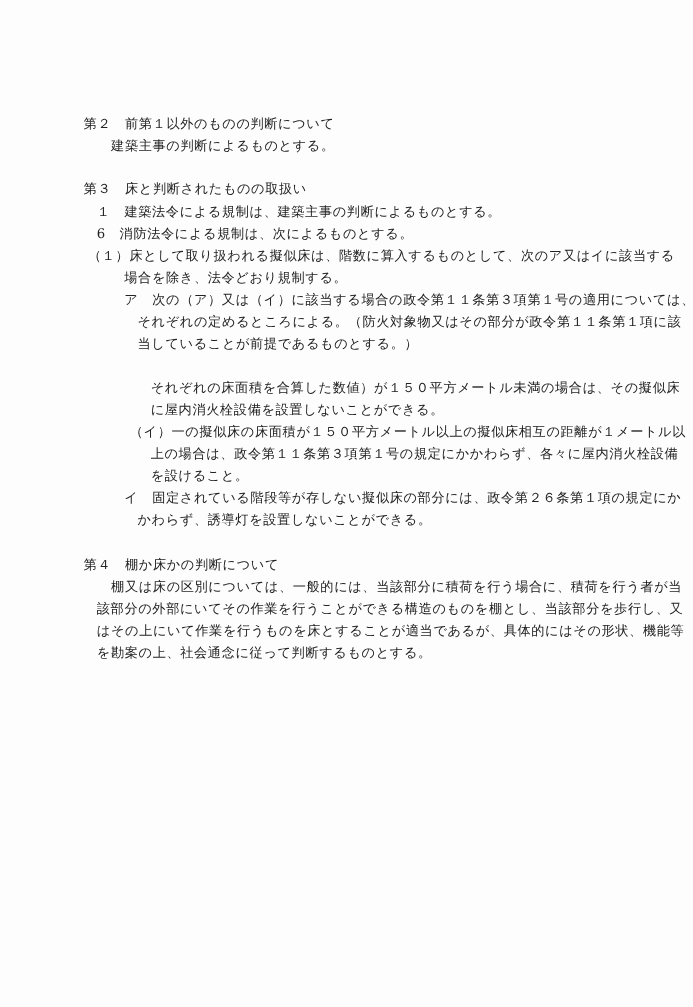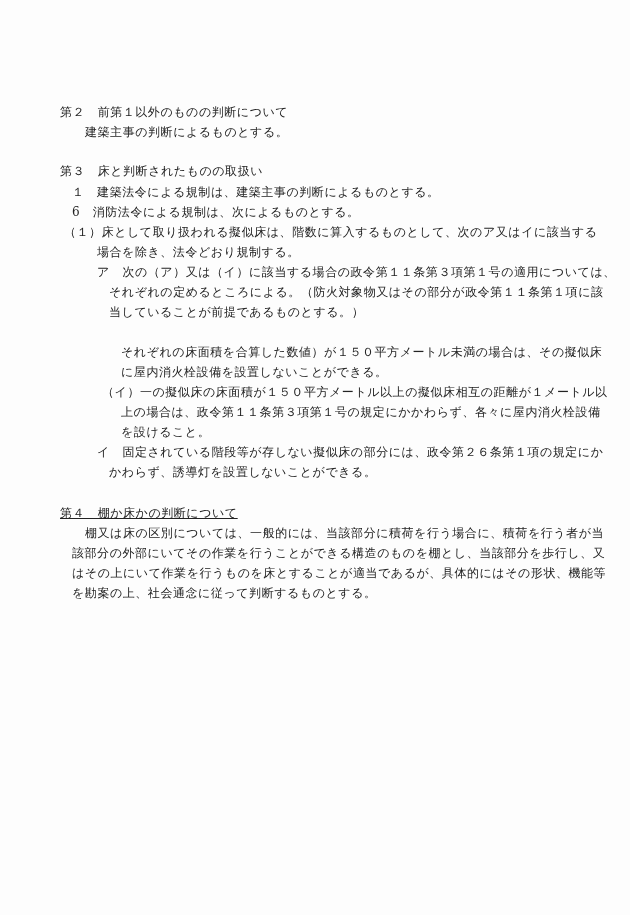--- a/index.html
+++ b/index.html
@@ -11,20 +11,21 @@
     font-family: "DejaVu Serif", "Liberation Serif", serif;
     color: #222222;
   }
   .page { position: absolute; left: 0; top: 0; width: 630px; height: 915px; }
   .line {
     position: absolute;
     white-space: nowrap;
     font-size: 12px;
     line-height: 16px;
     letter-spacing: 0.55px;
+    margin-left: 16px;
   }
 </style>
 </head>
 <body>
 
 <div class="page">
 
   <div class="line" style="left:60px; top:104px;">第２　前第１以外のものの判断について</div>
   <div class="line" style="left:85px; top:124px;">建築主事の判断によるものとする。</div>
 
@@ -37,19 +38,19 @@
   <div class="line" style="left:109px; top:284px;">それぞれの定めるところによる。（防火対象物又はその部分が政令第１１条第１項に該</div>
   <div class="line" style="left:109px; top:304px;">当していることが前提であるものとする。）</div>
   <div class="line" style="left:121px; top:344px;">それぞれの床面積を合算した数値）が１５０平方メートル未満の場合は、その擬似床</div>
   <div class="line" style="left:121px; top:364px;">に屋内消火栓設備を設置しないことができる。</div>
   <div class="line" style="left:102px; top:384px;">（イ）一の擬似床の床面積が１５０平方メートル以上の擬似床相互の距離が１メートル以</div>
   <div class="line" style="left:121px; top:404px;">上の場合は、政令第１１条第３項第１号の規定にかかわらず、各々に屋内消火栓設備</div>
   <div class="line" style="left:121px; top:424px;">を設けること。</div>
   <div class="line" style="left:97px; top:444px;">イ　固定されている階段等が存しない擬似床の部分には、政令第２６条第１項の規定にか</div>
   <div class="line" style="left:109px; top:464px;">かわらず、誘導灯を設置しないことができる。</div>
 
-  <div class="line" style="left:60px; top:505px;text-decoration:underline;">第４　棚か床かの判断について</div>
+  <div class="line" style="left:60px; top:505px;">第４　棚か床かの判断について</div>
   <div class="line" style="left:85px; top:525px;">棚又は床の区別については、一般的には、当該部分に積荷を行う場合に、積荷を行う者が当</div>
   <div class="line" style="left:72px; top:565px;">はその上にいて作業を行うものを床とすることが適当であるが、具体的にはその形状、機能等</div>
   <div class="line" style="left:72px; top:545px;">該部分の外部にいてその作業を行うことができる構造のものを棚とし、当該部分を歩行し、又</div>
   <div class="line" style="left:72px; top:585px;">を勘案の上、社会通念に従って判断するものとする。</div>
 
 </div>
 
 </body></html>

